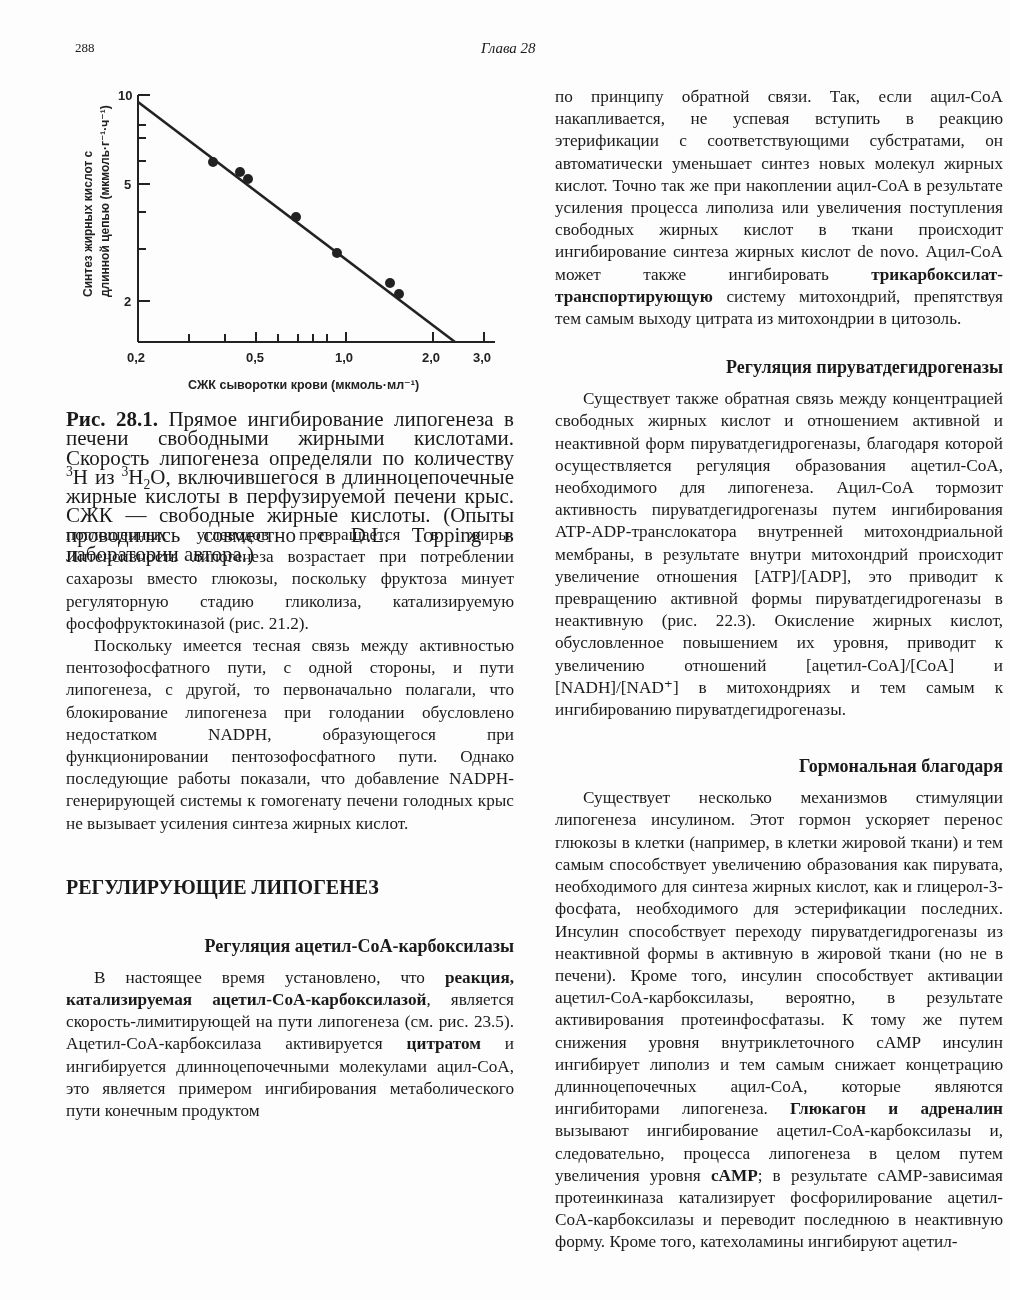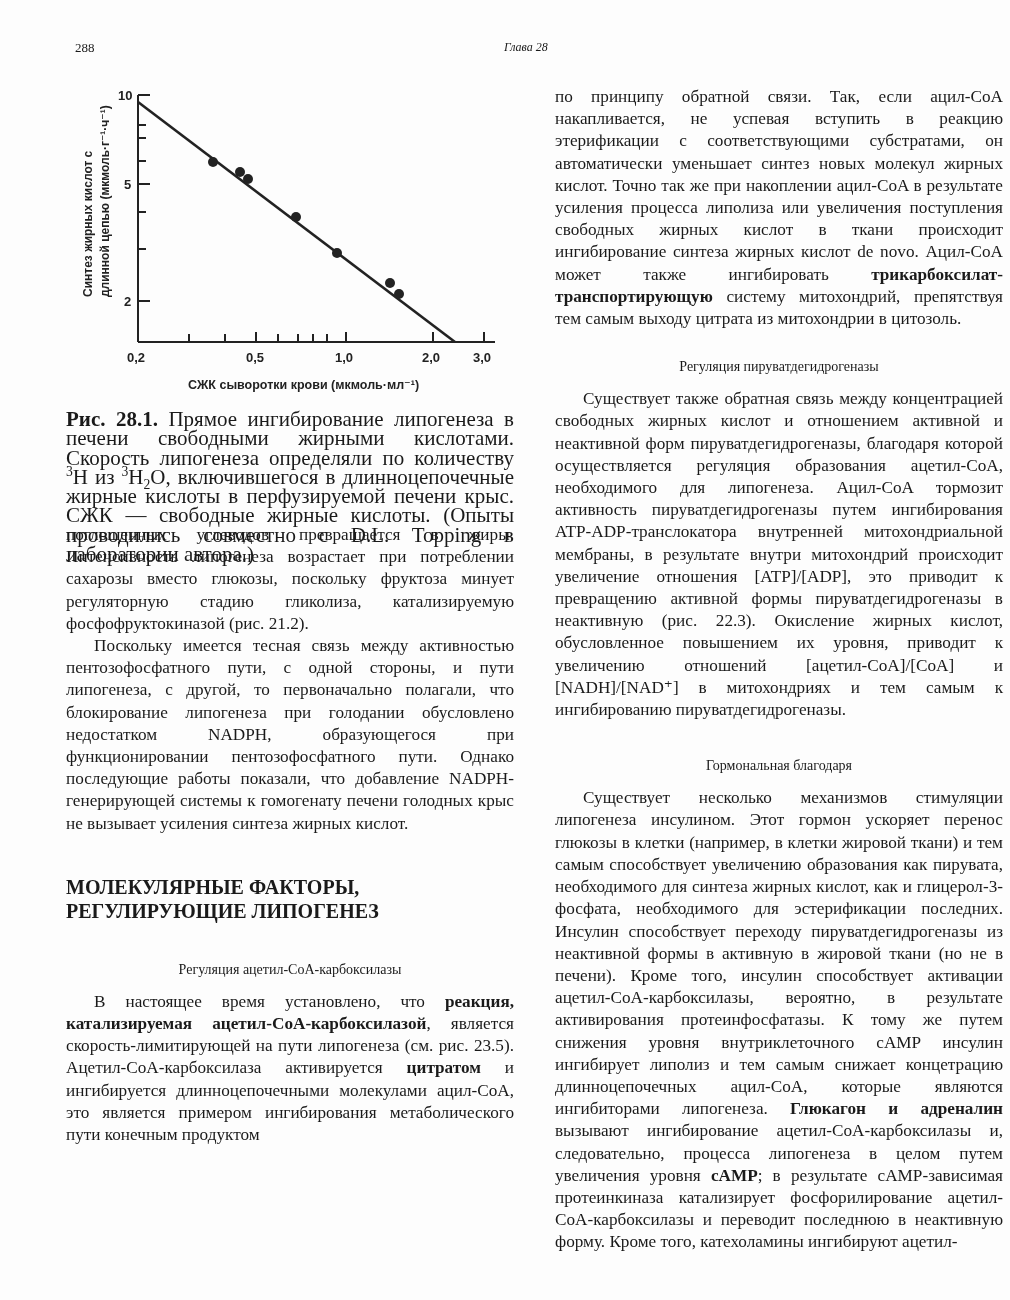--- a/index.html
+++ b/index.html
@@ -1,26 +1,26 @@
 <!DOCTYPE html>
 <html><head>
 <meta charset="utf-8">
 <style>
   html, body { margin:0; padding:0; background:#fdfdfd; }
   body { width:1010px; height:1300px; position:relative; overflow:hidden;
          font-family:"Liberation Serif","DejaVu Serif",serif; color:#1a1a1a; }
   .hdr-page { position:absolute; left:75px; top:40px; font-size:13px; }
-  .hdr-chap { position:absolute; left:504px; top:40px; font-size:12px; font-style:italic; }
+  .hdr-chap { position:absolute; left:481px; top:40px; font-size:15px; font-style:italic; }
   .col { position:absolute; width:448px; font-size:17.2px; line-height:22.2px; text-align:justify; }
   .col p { margin:0; }
   .col p.ind { text-indent:28px; }
   .left { left:66px; }
   .right { left:555px; }
   .h2 { font-weight:bold; font-size:20px; line-height:24px; margin:0; text-align:left; }
-  .h3 { font-weight:normal; font-size:14px; line-height:22px; margin:0; text-align:center; }
+  .h3 { font-weight:bold; font-size:18px; line-height:22px; margin:0; text-align:right; }
   .caption { position:absolute; left:66px; top:410px; width:448px; font-size:21px; line-height:19.3px; text-align:justify; }
   .caption b { font-weight:bold; }
   .chart { position:absolute; left:70px; top:82px; width:450px; height:320px; }
   .chart text { font-family:"Liberation Sans","DejaVu Sans",sans-serif; fill:#222; }
   sup, sub { font-size:65%; line-height:0; }
 </style>
 </head>
 <body>
 
 <div class="hdr-page">288</div>
@@ -83,21 +83,20 @@
 </svg>
 
 <div class="caption">
   <b>Рис. 28.1.</b><span> Прямое ингибирование липогенеза в печени свободными жирными кислотами. Скорость липогенеза определяли по количеству </span><sup>3</sup><span>H из </span><sup>3</sup><span>H</span><sub>2</sub><span>O, включившегося в длинноцепочечные жирные кислоты в перфузируемой печени крыс. СЖК — свободные жирные кислоты. (Опыты проводились совместно с D.L. Topping в лаборатории автора.)</span>
 </div>
 
 <div class="col left" style="top:524px;">
   <p>поглощенных углеводов превращается в жиры. Интенсивность липогенеза возрастает при потреблении сахарозы вместо глюкозы, поскольку фруктоза минует регуляторную стадию гликолиза, катализируемую фосфофруктокиназой (рис. 21.2).</p>
   <p class="ind">Поскольку имеется тесная связь между активностью пентозофосфатного пути, с одной стороны, и пути липогенеза, с другой, то первоначально полагали, что блокирование липогенеза при голодании обусловлено недостатком NADPH, образующегося при функционировании пентозофосфатного пути. Однако последующие работы показали, что добавление NADPH-генерирующей системы к гомогенату печени голодных крыс не вызывает усиления синтеза жирных кислот.</p>
   <div style="height:40px"></div>
-  <p class="h2">МОЛЕКУЛЯРНЫЕ ФАКТОРЫ,</p>
   <p class="h2">РЕГУЛИРУЮЩИЕ ЛИПОГЕНЕЗ</p>
   <div style="height:12px"></div>
   <div style="height:24px"></div>
   <p class="h3">Регуляция ацетил-CoA-карбоксилазы</p>
   <div style="height:10px"></div>
   <p class="ind"><span>В настоящее время установлено, что </span><b>реакция, катализируемая ацетил-CoA-карбоксилазой</b><span>, является скорость-лимитирующей на пути липогенеза (см. рис. 23.5). Ацетил-CoA-карбоксилаза активируется </span><b>цитратом</b><span> и ингибируется длинноцепочечными молекулами ацил-CoA, это является примером ингибирования метаболического пути конечным продуктом</span></p>
 </div>
 
 <div class="col right" style="top:86px;">
   <p><span>по принципу обратной связи. Так, если ацил-CoA накапливается, не успевая вступить в реакцию этерификации с соответствующими субстратами, он автоматически уменьшает синтез новых молекул жирных кислот. Точно так же при накоплении ацил-CoA в результате усиления процесса липолиза или увеличения поступления свободных жирных кислот в ткани происходит ингибирование синтеза жирных кислот de novo. Ацил-CoA может также ингибировать </span><b>трикарбоксилат-транспортирующую</b><span> систему митохондрий, препятствуя тем самым выходу цитрата из митохондрии в цитозоль.</span></p>

